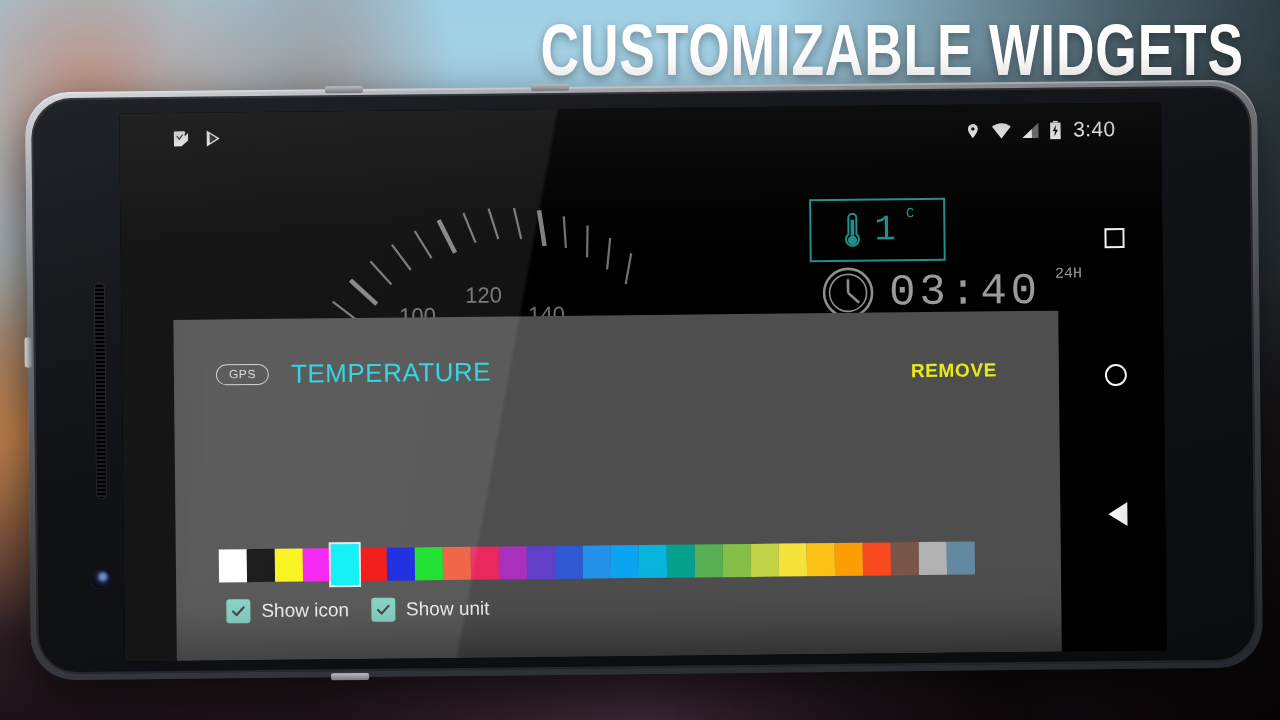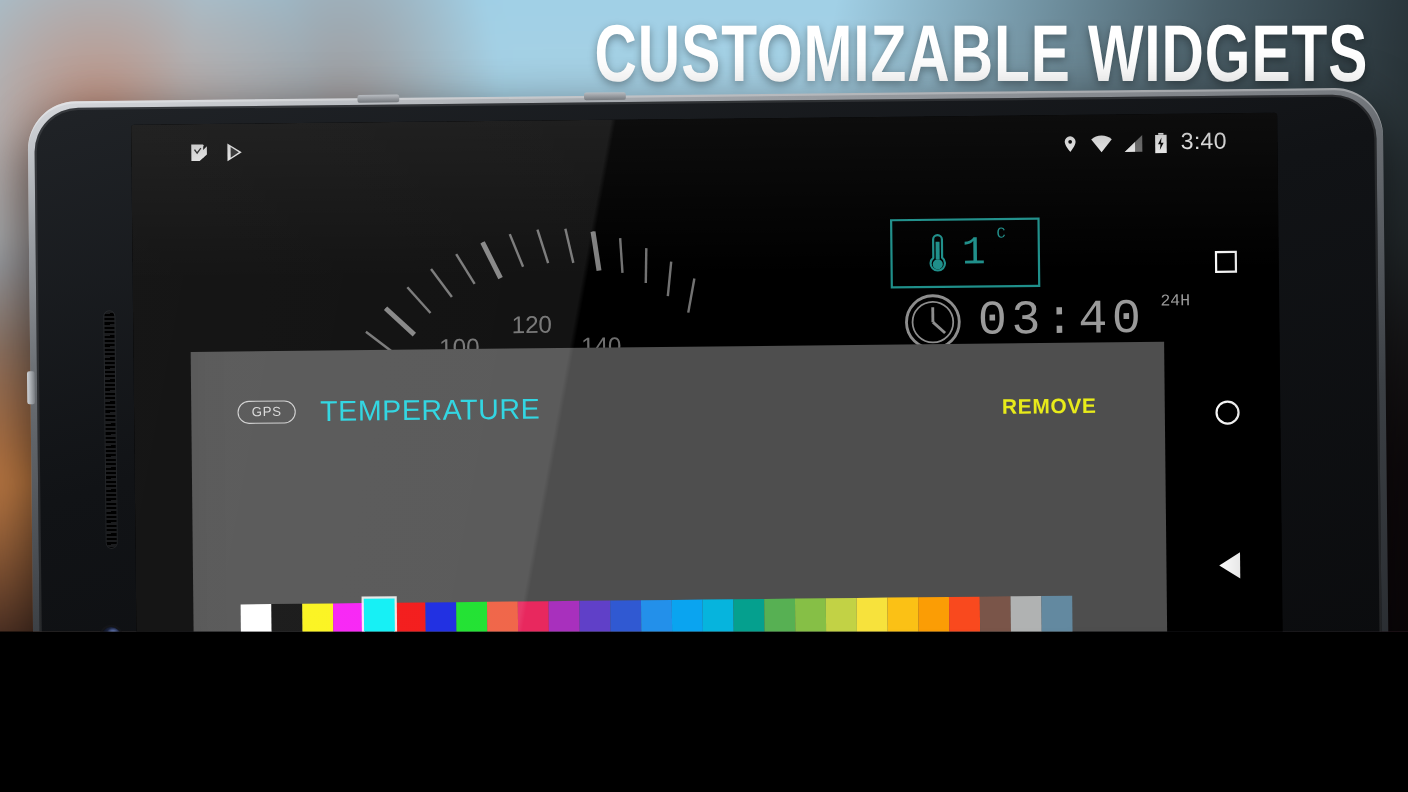--- a/index.html
+++ b/index.html
@@ -1,19 +1,19 @@
 <!DOCTYPE html>
 <html><head>
 <meta charset="utf-8">
 <style>
   * { margin:0; padding:0; box-sizing:border-box; }
   html,body { width:1280px; height:720px; overflow:hidden; background:#000; }
   body { font-family:"Liberation Sans", sans-serif; }
 
-  #stage { position:relative; width:1280px; height:574px; overflow:hidden; }
+  #stage { position:relative; width:1280px; height:720px; overflow:hidden; }
 
   
   .bg {
     position:absolute; inset:0;
     background:
       radial-gradient(ellipse 260px 300px at 120px 120px, rgba(200,120,90,.75), rgba(200,120,90,0) 70%),
       radial-gradient(ellipse 200px 420px at 330px 160px, rgba(150,90,70,.55), rgba(150,90,70,0) 70%),
       radial-gradient(ellipse 300px 260px at 60px 430px, rgba(220,140,70,.85), rgba(220,140,70,0) 72%),
       radial-gradient(ellipse 340px 300px at 1180px 540px, rgba(120,70,95,.55), rgba(120,70,95,0) 72%),
       radial-gradient(ellipse 420px 220px at 640px 700px, rgba(70,45,60,.8), rgba(70,45,60,0) 75%),

